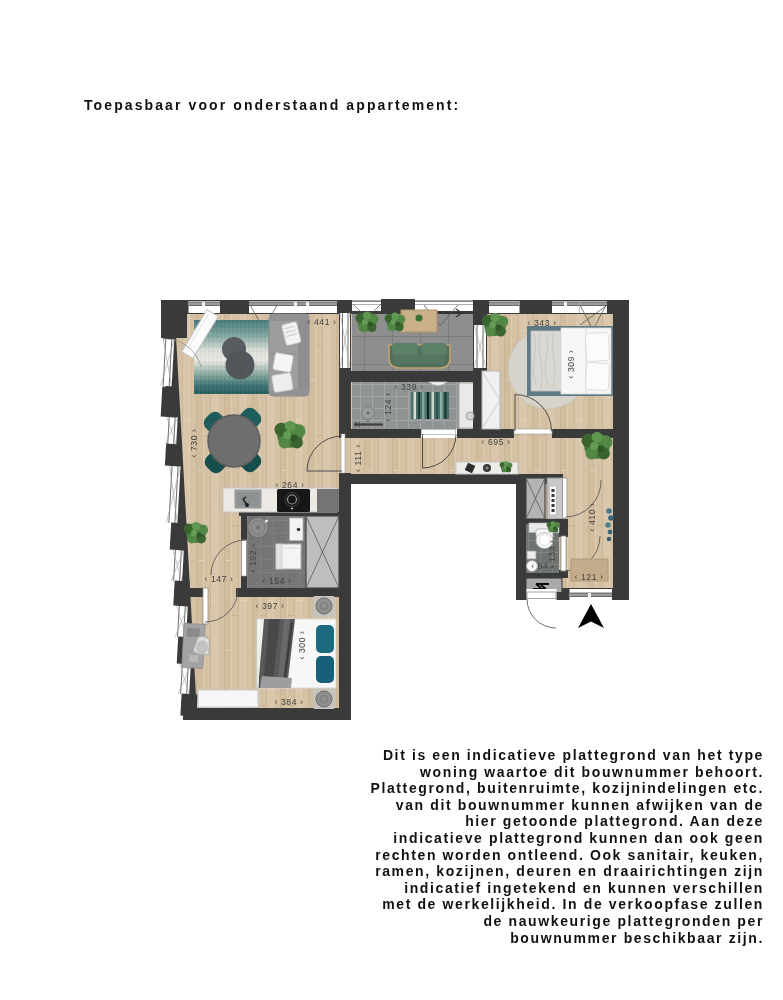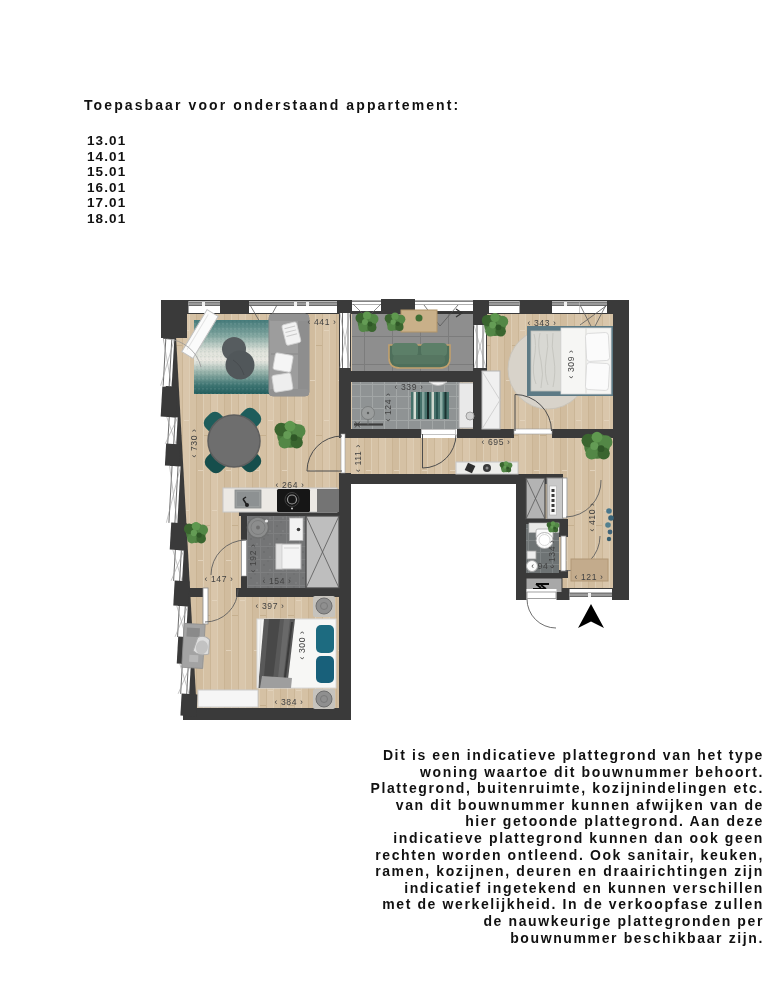--- a/index.html
+++ b/index.html
@@ -14,21 +14,20 @@
   svg{position:absolute;left:0;top:0;}
   text{font-family:"Liberation Sans", sans-serif;}
   .dim{font-size:8.6px;fill:#424242;letter-spacing:0.6px;}
 </style>
 </head>
 <body>
 <div id="page">
 
 <div class="hdr">Toepasbaar voor onderstaand appartement:</div>
 
-<div class="lst">13.01<br>14.01<br>15.01<br>16.01<br>17.01<br>18.01</div>
 
 <div class="par">Dit is een indicatieve plattegrond van het type<br>woning waartoe dit bouwnummer behoort.<br>Plattegrond, buitenruimte, kozijnindelingen etc.<br>van dit bouwnummer kunnen afwijken van de<br>hier getoonde plattegrond. Aan deze<br>indicatieve plattegrond kunnen dan ook geen<br>rechten worden ontleend. Ook sanitair, keuken,<br>ramen, kozijnen, deuren en draairichtingen zijn<br>indicatief ingetekend en kunnen verschillen<br>met de werkelijkheid. In de verkoopfase zullen<br>de nauwkeurige plattegronden per<br>bouwnummer beschikbaar zijn.</div>
 
 <svg width="783" height="1000" viewBox="0 0 783 1000">
 <defs>
   <linearGradient id="ruggrad" x1="0" y1="0" x2="0" y2="1">
     <stop offset="0" stop-color="#447a7a"></stop>
     <stop offset="0.2" stop-color="#7da39d"></stop>
     <stop offset="0.42" stop-color="#dfe2da"></stop>
     <stop offset="0.55" stop-color="#e9e8e1"></stop>

